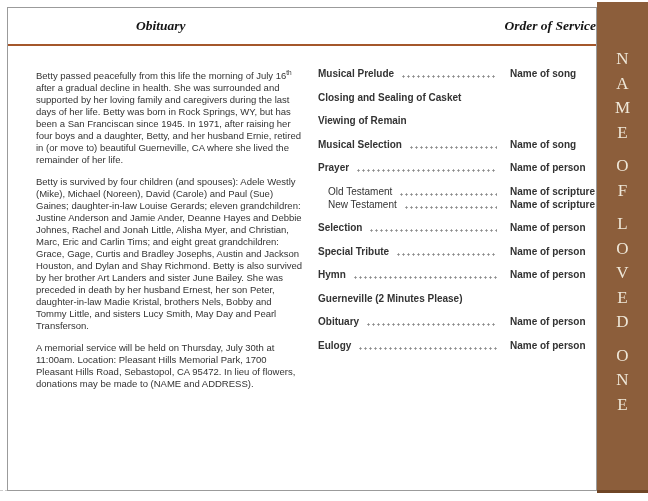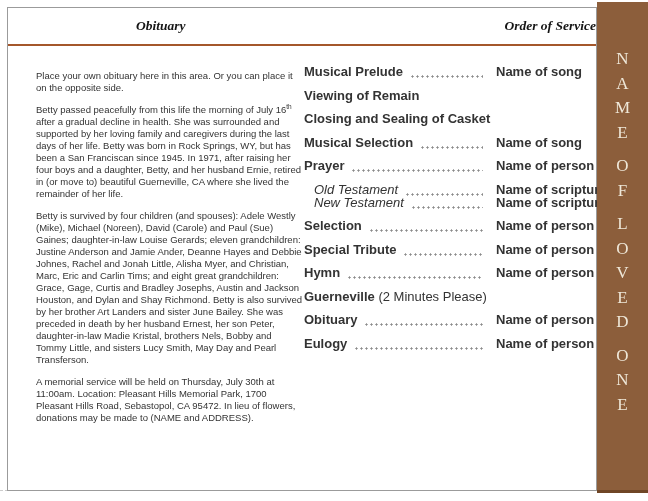--- a/index.html
+++ b/index.html
@@ -37,29 +37,29 @@
   
   .col-left {
     box-sizing: content-box; width: 268px; padding: 24px 0 0 28px;
     font-size: 9.5px; line-height: 12px; color: #333333;
   }
   .col-left p { margin: 0 0 10px 0; }
   .col-left sup { font-size: 6.5px; vertical-align: super; line-height: 0; }
 
   
   .col-right {
-    box-sizing: border-box; width: 278px; padding-top: 20px;
-    font-size: 13px; color: #333333;
+    box-sizing: border-box; width: 278px; margin-left: 14px; padding-top: 20px;
+    font-size: 10px; color: #333333;
   }
   .row { display: flex; align-items: flex-end; height: 13px; margin-bottom: 10.5px; }
   .row.no-gap { margin-bottom: 0; }
   .row.indent { padding-left: 10px; }
   .row .lbl { font-weight: bold; white-space: nowrap; }
-  .row.indent .lbl { font-weight: normal; font-style: italic; }
-  .row .suffix { font-weight: normal; white-space: pre; }
+  .row.indent .lbl { font-weight: normal; }
+  .row .suffix { font-weight: bold; white-space: pre; }
   .row .dots {
     flex: 1; height: 11px; margin: 0 13px 1px 7px;
     background-image: radial-gradient(circle, #8a8a8a 0.9px, transparent 1.25px);
     background-size: 5px 3px; background-repeat: repeat-x; background-position: left bottom;
   }
   .row .val { width: 86px; white-space: nowrap; font-weight: bold; }
 
   
   .sidebar {
     position: absolute; left: 597px; top: 2px; width: 51px; height: 491px;
@@ -82,37 +82,36 @@
   <div class="page">
 
     <div class="header">
       <div class="htitle left">Obituary</div>
       <div class="htitle right">Order of Service</div>
     </div>
 
     <div class="content">
 
       <div class="col-left">
-        <p>Place your own obituary here in this area. Or you can place it on the opposite side.</p>
         <p><span>Betty passed peacefully from this life the morning of July 16</span><sup>th</sup><span> after a gradual decline in health.  She was surrounded and supported by her loving family and caregivers during the last days of her life.  Betty was born in Rock Springs, WY, but has been a San Franciscan since 1945.  In 1971, after raising her four boys and a daughter, Betty, and her husband Ernie, retired in (or move to) beautiful Guerneville, CA where she lived the remainder of her life.</span></p>
         <p>Betty is survived by four children (and spouses): Adele Westly (Mike), Michael (Noreen), David (Carole) and Paul (Sue) Gaines;  daughter-in-law Louise Gerards;  eleven grandchildren: Justine Anderson and Jamie Ander, Deanne Hayes and Debbie Johnes, Rachel and Jonah Little, Alisha Myer, and Christian, Marc, Eric and Carlin Tims;  and eight great grandchildren: Grace, Gage, Curtis and Bradley Josephs, Austin and Jackson Houston, and Dylan and Shay Richmond.  Betty is also survived by her brother Art Landers and sister June Bailey.  She was preceded in death by her husband Ernest, her son Peter, daughter-in-law Madie Kristal, brothers Nels, Bobby and Tommy Little, and sisters Lucy Smith, May Day and Pearl Transferson.</p>
         <p>A memorial service will be held on Thursday, July 30th at 11:00am.  Location:  Pleasant Hills Memorial Park, 1700 Pleasant Hills Road, Sebastopol, CA 95472.  In lieu of flowers, donations may be made to (NAME and ADDRESS).</p>
       </div>
 
       <div class="col-right" id="oos-list">
           <div class="row">
             <span class="lbl">Musical Prelude</span>
             <div class="dots"></div>
             <span class="val">Name of song</span>
           </div>
           <div class="row">
-            <span class="lbl">Viewing of Remain</span>
+            <span class="lbl">Closing and Sealing of Casket</span>
           </div>
           <div class="row">
-            <span class="lbl">Closing and Sealing of Casket</span>
+            <span class="lbl">Viewing of Remain</span>
           </div>
           <div class="row">
             <span class="lbl">Musical Selection</span>
             <div class="dots"></div>
             <span class="val">Name of song</span>
           </div>
           <div class="row">
             <span class="lbl">Prayer</span>
             <div class="dots"></div>
             <span class="val">Name of person</span>

